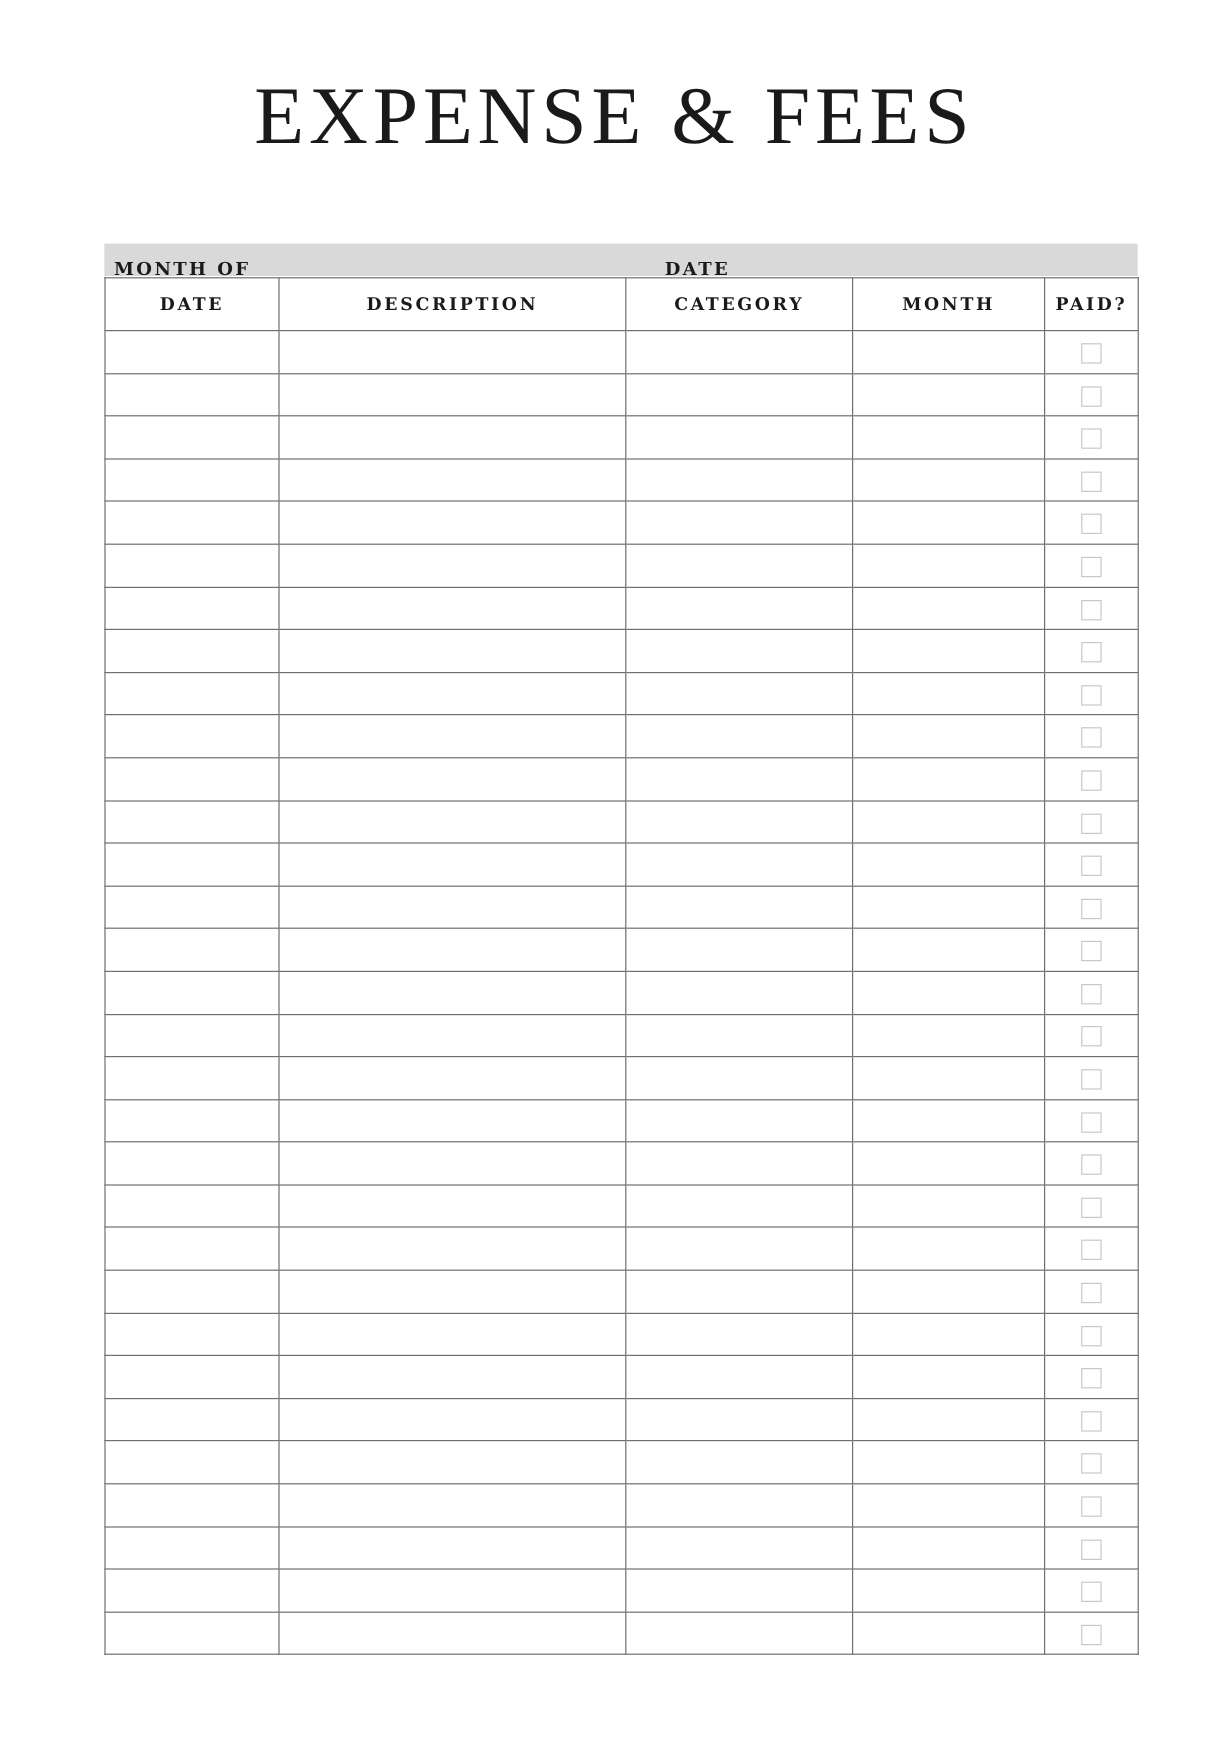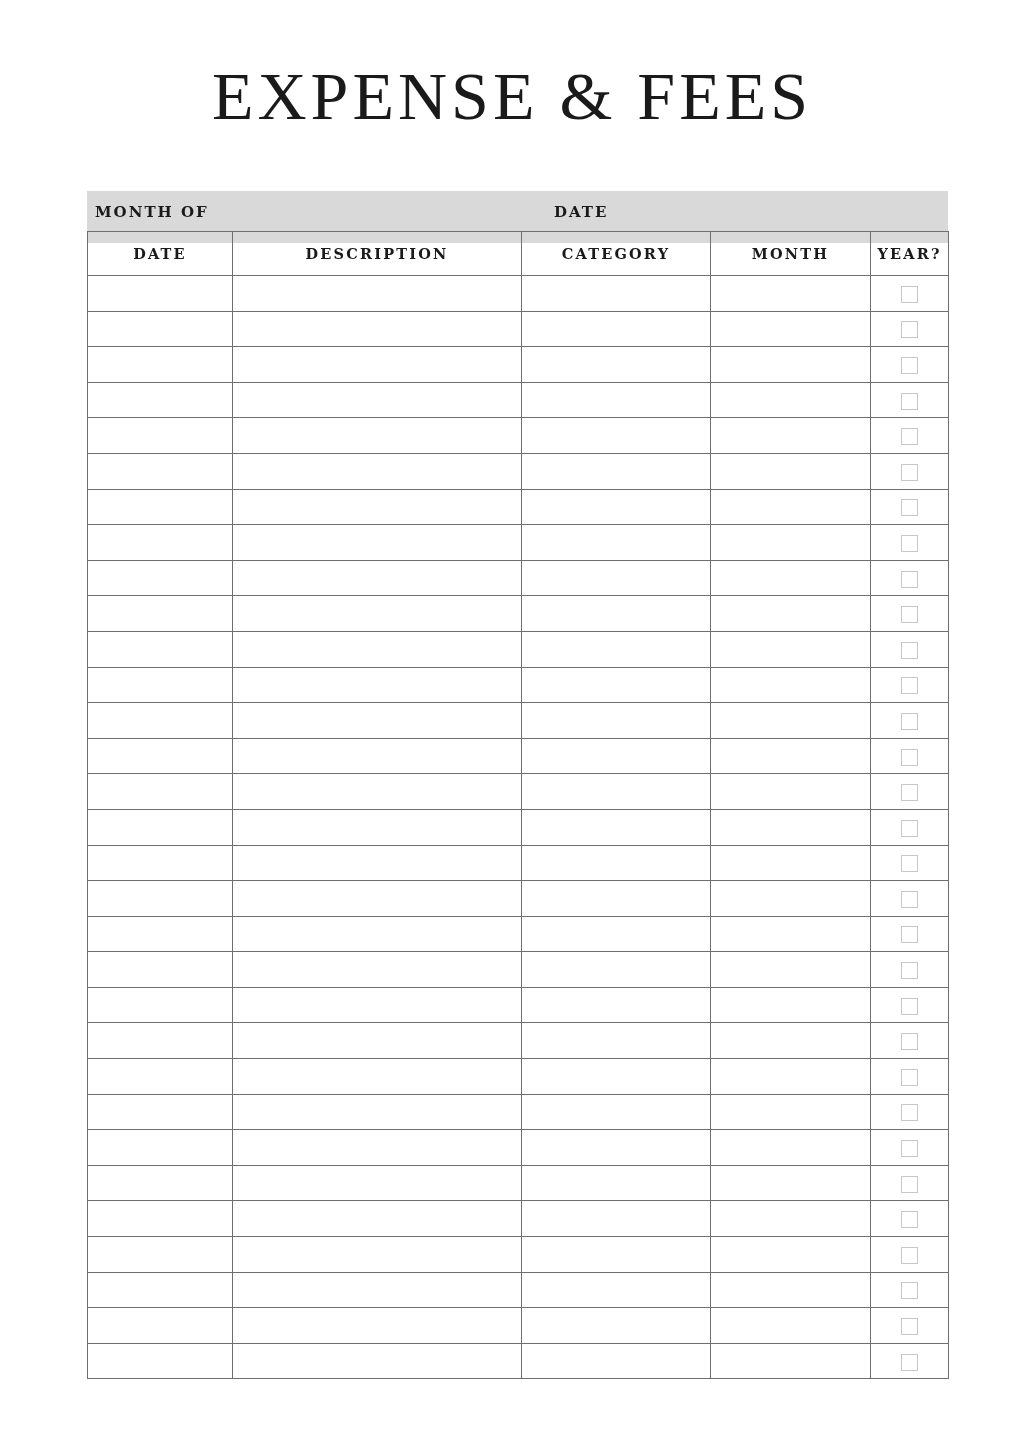--- a/index.html
+++ b/index.html
@@ -1,18 +1,18 @@
 <!DOCTYPE html>
 <html><head>
 <meta charset="utf-8">
 <style>
   html, body { margin:0; padding:0; background:#ffffff; }
   body { width:1024px; height:1448px; position:relative; font-family:"DejaVu Serif","Liberation Serif",serif; color:#1a1a1a; }
   .title { position:absolute; top:58px; left:0; width:1024px; text-align:center; font-family:"Liberation Serif","DejaVu Serif",serif; font-size:68px; letter-spacing:4px; font-weight:normal; margin:0; line-height:76px; }
-  .bar { position:absolute; top:191px; left:87px; width:861px; height:52px; background:#d9d9d9; }
+  .bar { position:absolute; top:203px; left:87px; width:861px; height:27px; background:#d9d9d9; }
   .bar span { position:absolute; top:12px; font-size:15px; font-weight:bold; letter-spacing:2px; font-family:"DejaVu Serif",serif; }
   .tbl { position:absolute; top:231px; left:87px; width:861px; border-collapse:collapse; table-layout:fixed; }
   .tbl th, .tbl td { border:1.3px solid #6f6f6f; padding:0; }
   .tbl th { height:43px; font-size:14.5px; font-weight:bold; letter-spacing:2.2px; text-align:center; font-family:"DejaVu Serif",serif; }
   .tbl td { height:34.6px; }
   .tbl td.paid { text-align:center; vertical-align:middle; }
   .cb { display:inline-block; width:15px; height:15px; border:1px solid #c8c8c8; background:#fff; vertical-align:middle; cursor:pointer; }
 </style>
 </head>
 <body>
@@ -31,21 +31,21 @@
       <col style="width:189px">
       <col style="width:160px">
       <col style="width:78px">
   </colgroup>
   <thead>
     <tr>
       <th>DATE</th>
       <th>DESCRIPTION</th>
       <th>CATEGORY</th>
       <th>MONTH</th>
-      <th>YEAR?</th>
+      <th>PAID?</th>
     </tr>
   </thead>
   <tbody id="rows">
       <tr>
         <td></td>
         <td></td>
         <td></td>
         <td></td>
         <td class="paid"><span class="cb"></span></td>
       </tr>

